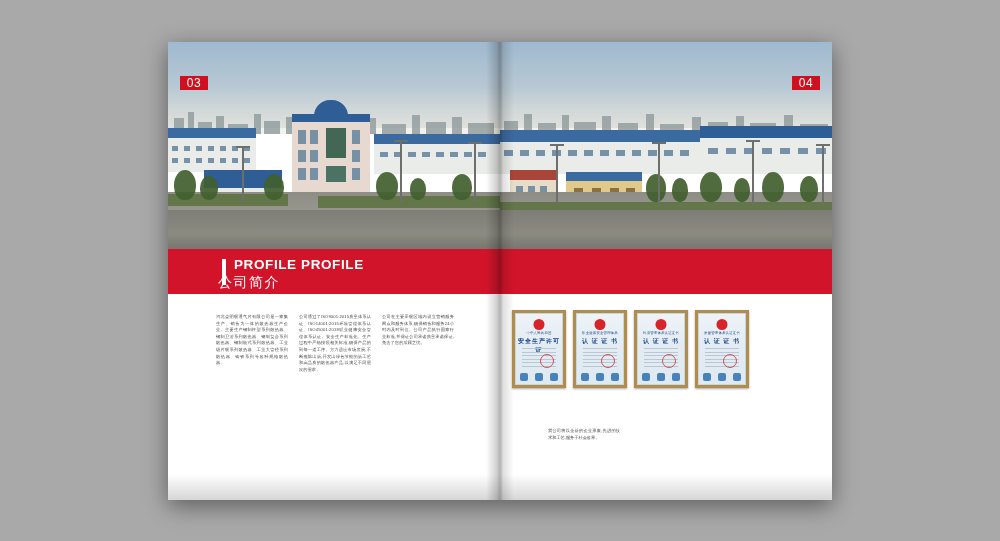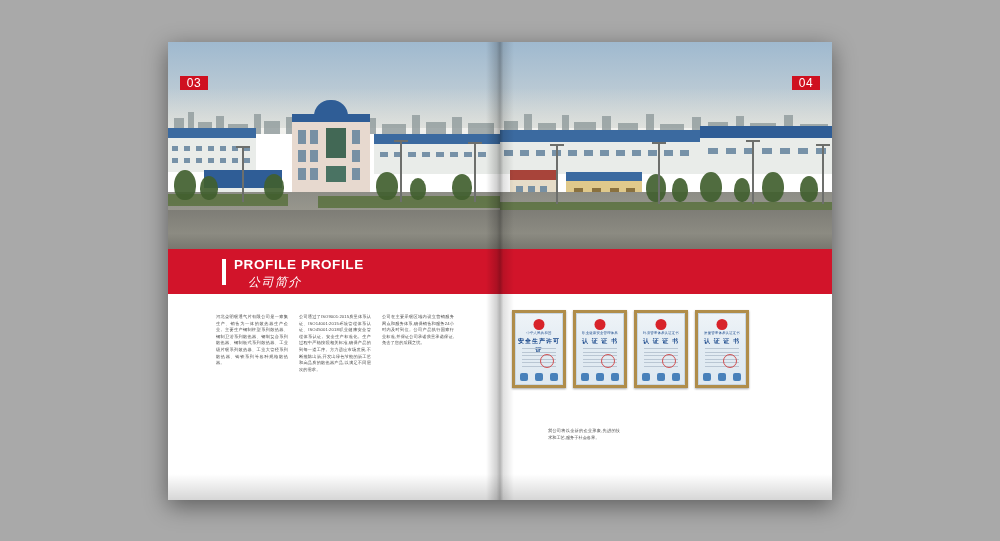--- a/index.html
+++ b/index.html
@@ -177,25 +177,24 @@
   .band-en {
     position: absolute;
     left: 66px; top: 8px;
     color: #ffffff;
     font-size: 13.5px;
     font-weight: bold;
     letter-spacing: .6px;
   }
   .band-cn {
     position: absolute;
-    left: 80px; top: 25px;
+    left: 50px; top: 25px;
     color: #ffffff;
-    font-size: 12px;
+    font-size: 14px;
     letter-spacing: 1.5px;
-    font-style: italic;
   }
 
   
   .text-area {
     position: absolute;
     left: 48px; top: 272px;
     width: 238px; height: 110px;
     display: flex;
     gap: 11px;
   }

